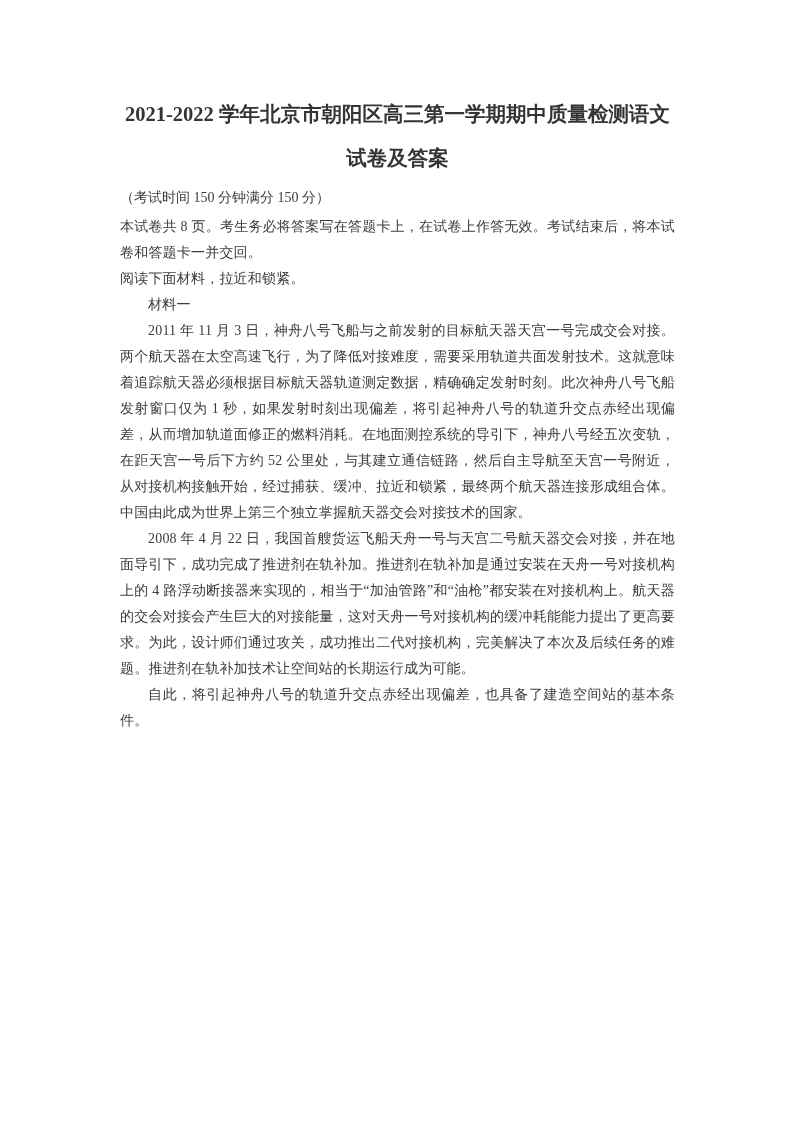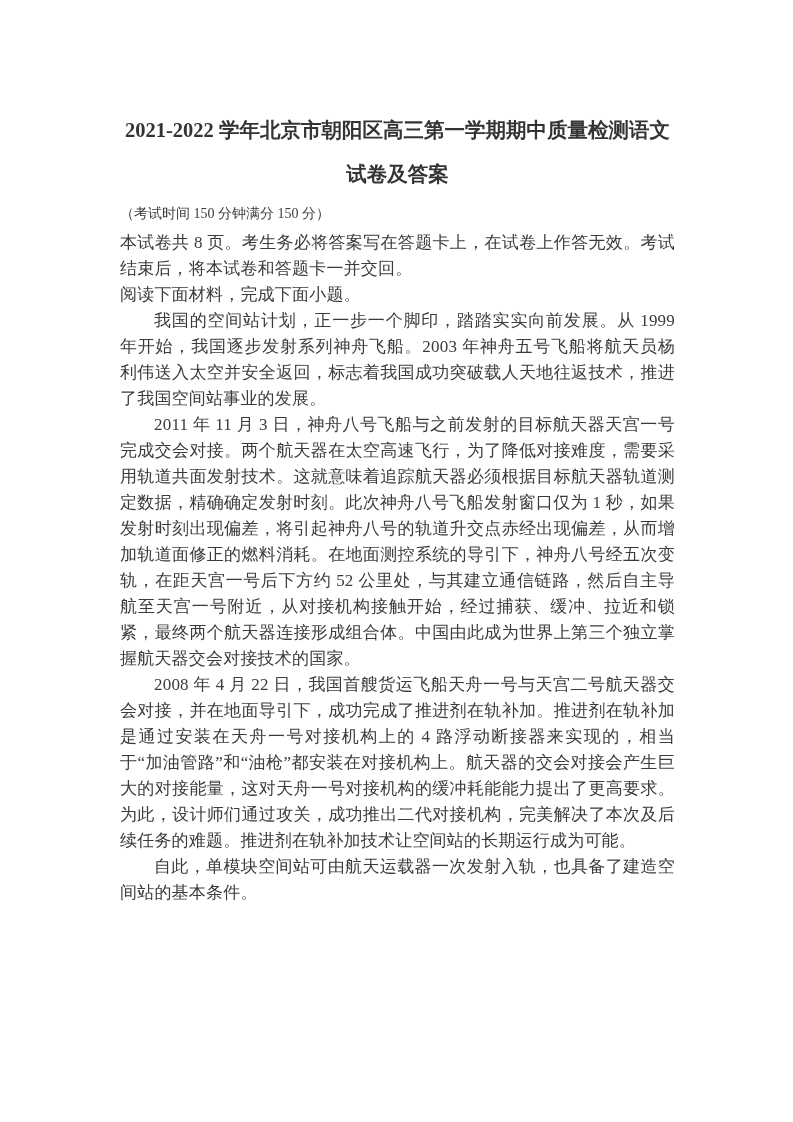--- a/index.html
+++ b/index.html
@@ -4,21 +4,21 @@
 <style>
   html, body {
     margin: 0;
     padding: 0;
     background: #ffffff;
   }
   .page {
     position: relative;
     width: 793px;
     height: 920px;
-    margin: 16px auto;
+    margin: 0 auto;
     background: #ffffff;
     overflow: hidden;
     font-family: "Liberation Serif", "DejaVu Serif", serif;
     color: #3b3b3b;
   }
   .content {
     position: absolute;
     top: 92px;
     left: 120px;
     width: 555px;
@@ -33,21 +33,21 @@
   }
   .subtitle {
     margin: 0 0 6px 0;
     font-size: 14px;
     line-height: 20px;
     text-align: left;
     color: #3b3b3b;
   }
   .para {
     margin: 0;
-    font-size: 17px;
+    font-size: 14px;
     line-height: 26px;
     text-align: justify;
     text-justify: inter-ideograph;
     letter-spacing: 0.2px;
   }
   .indent {
     text-indent: 2em;
   }
   .footer {
     position: absolute;
@@ -64,23 +64,23 @@
 </style>
 </head>
 <body>
 
 <div class="page">
   <div class="content">
     <h1 class="title">2021-2022 学年北京市朝阳区高三第一学期期中质量检测语文试卷及答案</h1>
     <div class="subtitle">（考试时间 150 分钟满分 150 分）</div>
 
     <p class="para">本试卷共 8 页。考生务必将答案写在答题卡上，在试卷上作答无效。考试结束后，将本试卷和答题卡一并交回。</p>
-    <p class="para">阅读下面材料，完成下面小题。</p>
-    <p class="para indent">我国的空间站计划，正一步一个脚印，踏踏实实向前发展。从 1999 年开始，我国逐步发射系列神舟飞船。2003 年神舟五号飞船将航天员杨利伟送入太空并安全返回，标志着我国成功突破载人天地往返技术，推进了我国空间站事业的发展。</p>
+    <p class="para">阅读下面材料，拉近和锁紧。</p>
+    <p class="para indent">材料一</p>
     <p class="para indent">2011 年 11 月 3 日，神舟八号飞船与之前发射的目标航天器天宫一号完成交会对接。两个航天器在太空高速飞行，为了降低对接难度，需要采用轨道共面发射技术。这就意味着追踪航天器必须根据目标航天器轨道测定数据，精确确定发射时刻。此次神舟八号飞船发射窗口仅为 1 秒，如果发射时刻出现偏差，将引起神舟八号的轨道升交点赤经出现偏差，从而增加轨道面修正的燃料消耗。在地面测控系统的导引下，神舟八号经五次变轨，在距天宫一号后下方约 52 公里处，与其建立通信链路，然后自主导航至天宫一号附近，从对接机构接触开始，经过捕获、缓冲、拉近和锁紧，最终两个航天器连接形成组合体。中国由此成为世界上第三个独立掌握航天器交会对接技术的国家。</p>
     <p class="para indent">2008 年 4 月 22 日，我国首艘货运飞船天舟一号与天宫二号航天器交会对接，并在地面导引下，成功完成了推进剂在轨补加。推进剂在轨补加是通过安装在天舟一号对接机构上的 4 路浮动断接器来实现的，相当于“加油管路”和“油枪”都安装在对接机构上。航天器的交会对接会产生巨大的对接能量，这对天舟一号对接机构的缓冲耗能能力提出了更高要求。为此，设计师们通过攻关，成功推出二代对接机构，完美解决了本次及后续任务的难题。推进剂在轨补加技术让空间站的长期运行成为可能。</p>
-    <p class="para indent">自此，单模块空间站可由航天运载器一次发射入轨，也具备了建造空间站的基本条件。</p>
+    <p class="para indent">自此，将引起神舟八号的轨道升交点赤经出现偏差，也具备了建造空间站的基本条件。</p>
   </div>
 
   <div class="footer">
     <span>有渔有礼 https://www.nzxwl.net</span>
   </div>
 </div>
 
 </body></html>

